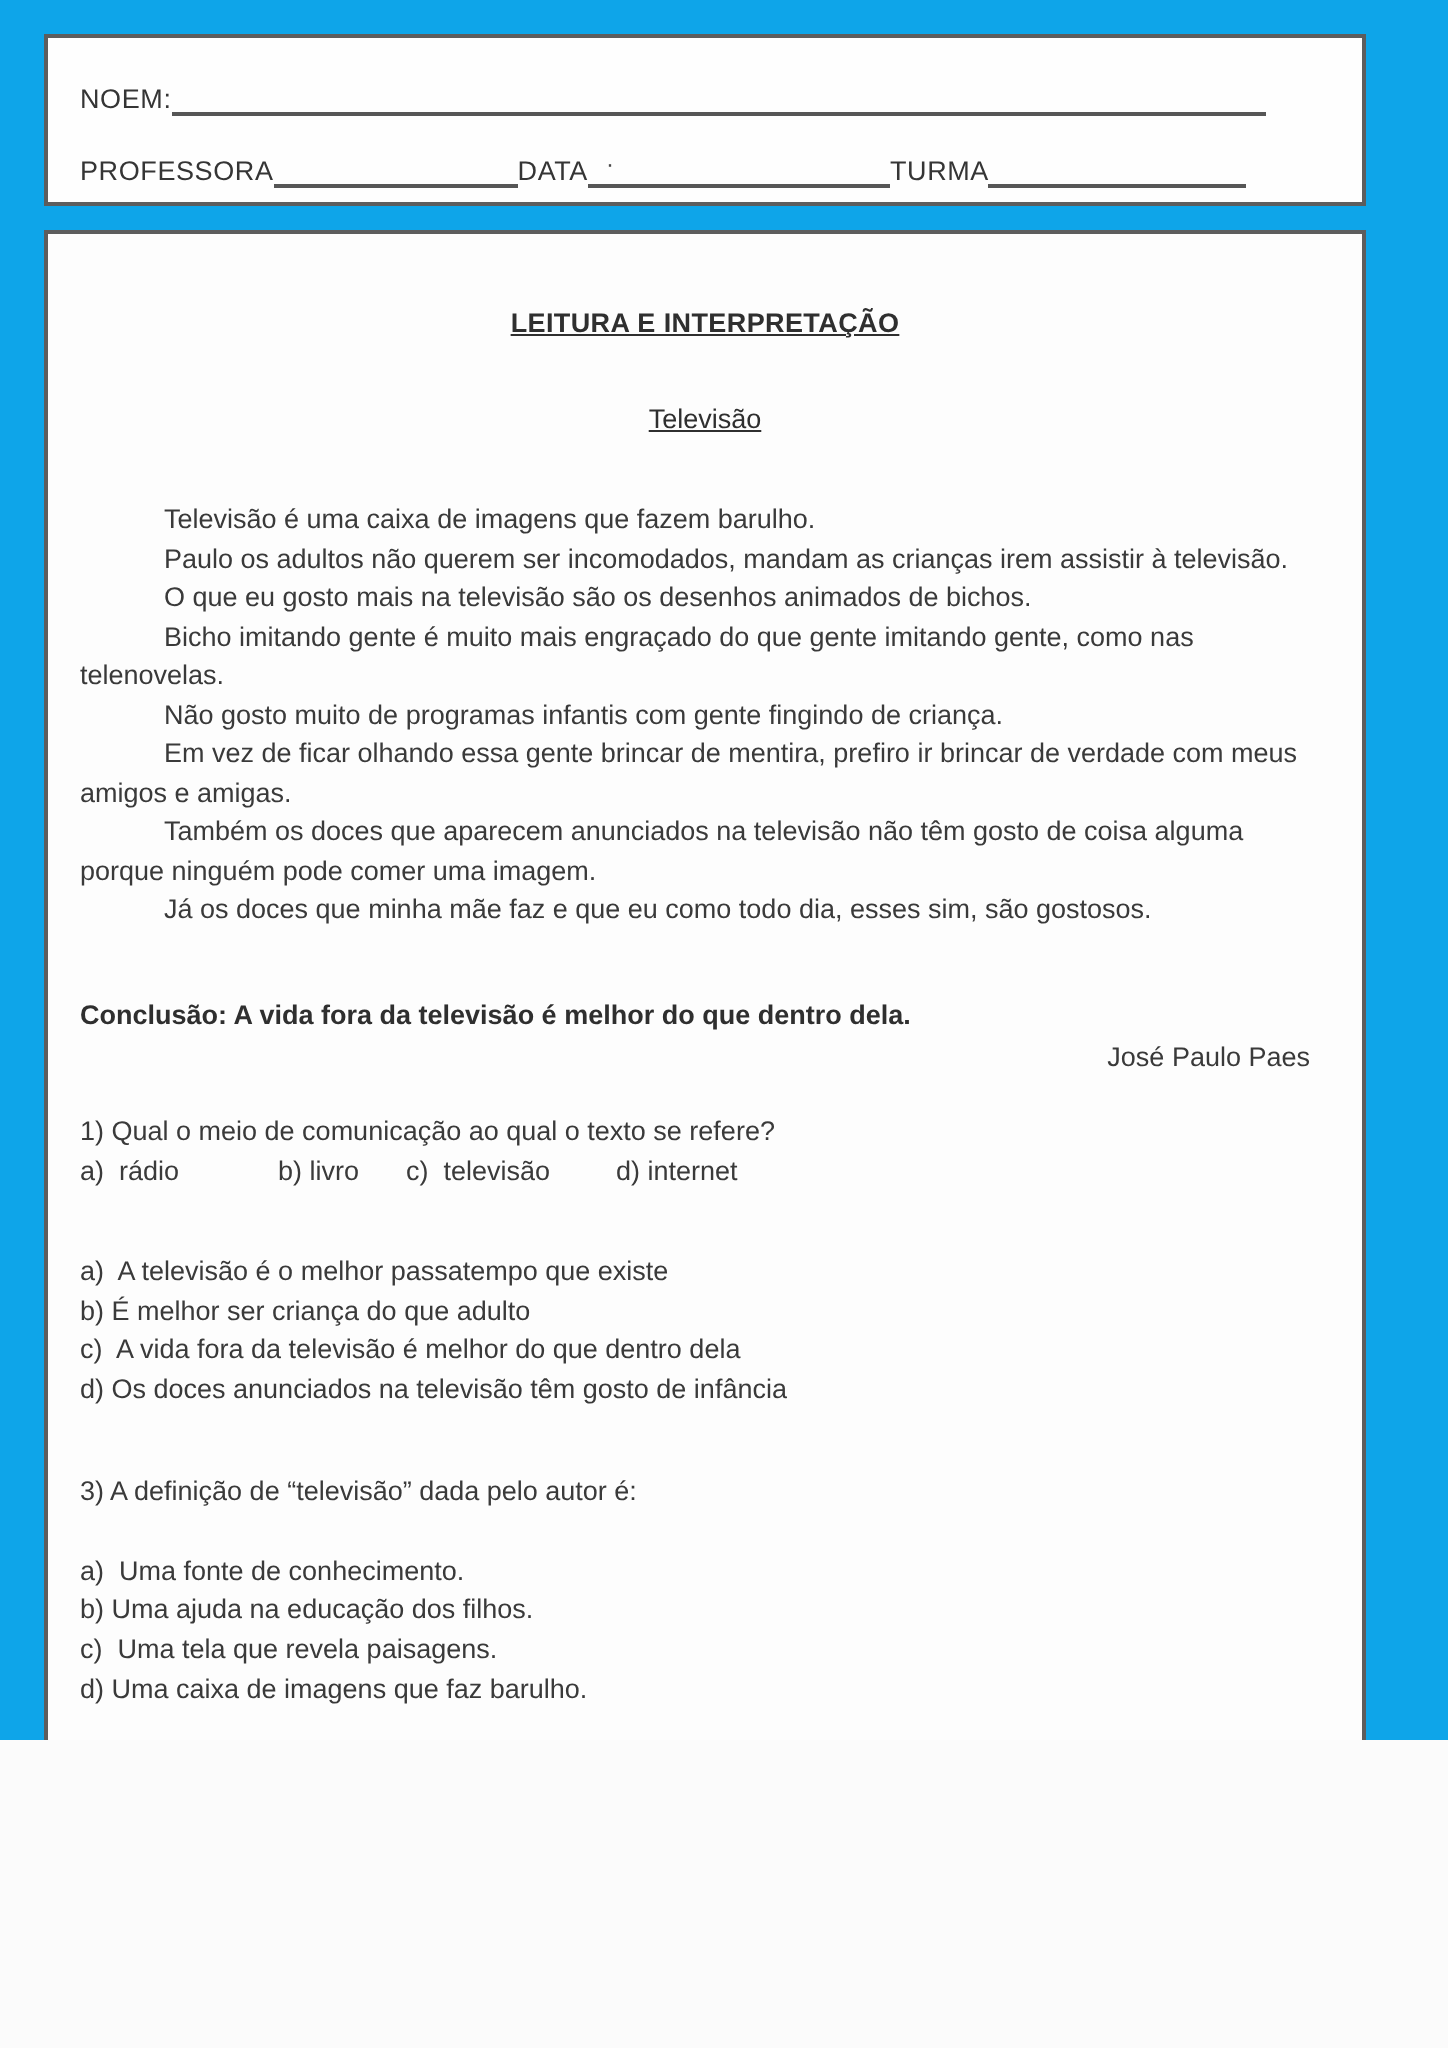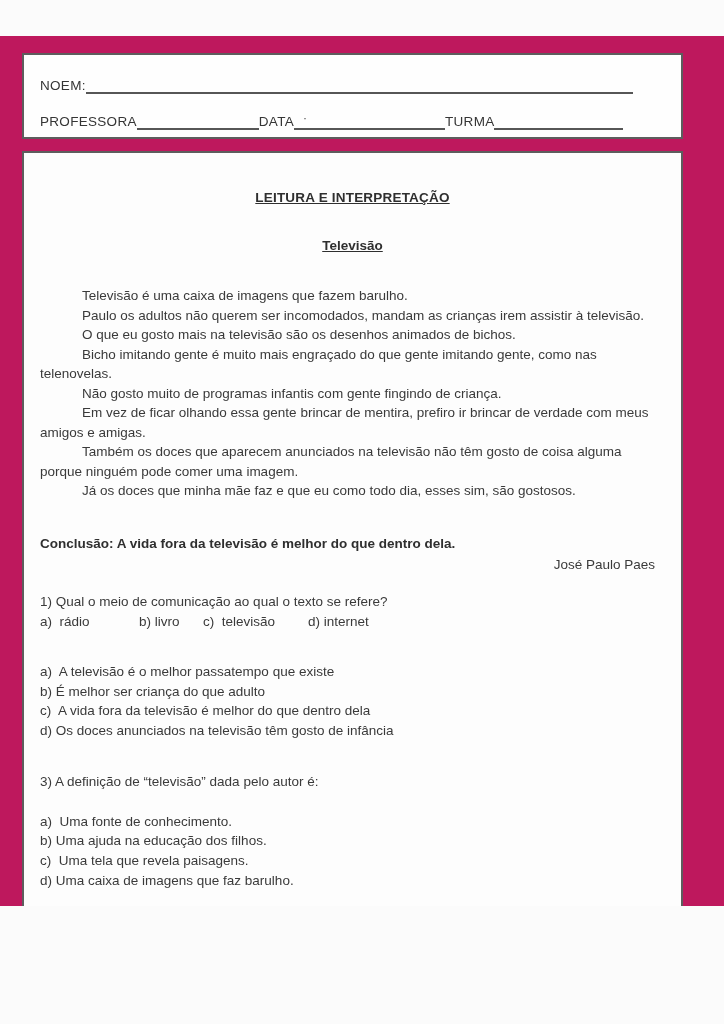--- a/index.html
+++ b/index.html
@@ -4,25 +4,24 @@
 <style>
   html, body { margin: 0; padding: 0; }
   body {
     width: 724px; height: 1024px;
     background: #fbfbfb;
     font-family: "Liberation Sans", sans-serif;
   }
   .page {
     position: relative;
     width: 724px; height: 870px;
-    background: #be185d;
+    background: #0ea5e9;
     color: #3a3a3a;
     font-size: 13.5px;
     overflow: hidden;
-    margin-top: 36px;
   }
   .bind { white-space: pre-wrap; }
 
   
   .header-box {
     position: absolute; left: 22px; top: 17px;
     width: 661px; height: 86px;
     border: 2px solid #5d5d5d;
     background: #fefefe;
     box-sizing: border-box;
@@ -59,21 +58,21 @@
     margin-top: 37px;
     text-align: center;
     font-weight: bold;
     text-decoration: underline;
     color: #2f2f2f;
     letter-spacing: 0.2px;
   }
   .ws-subtitle {
     margin-top: 33px;
     text-align: center;
-    font-weight: bold;
+    font-weight: normal;
     text-decoration: underline;
     color: #2f2f2f;
   }
   .passage { margin-top: 33px; }
   .passage p {
     margin: 0;
     text-indent: 42px;
     line-height: 19.5px;
     white-space: normal;
   }

